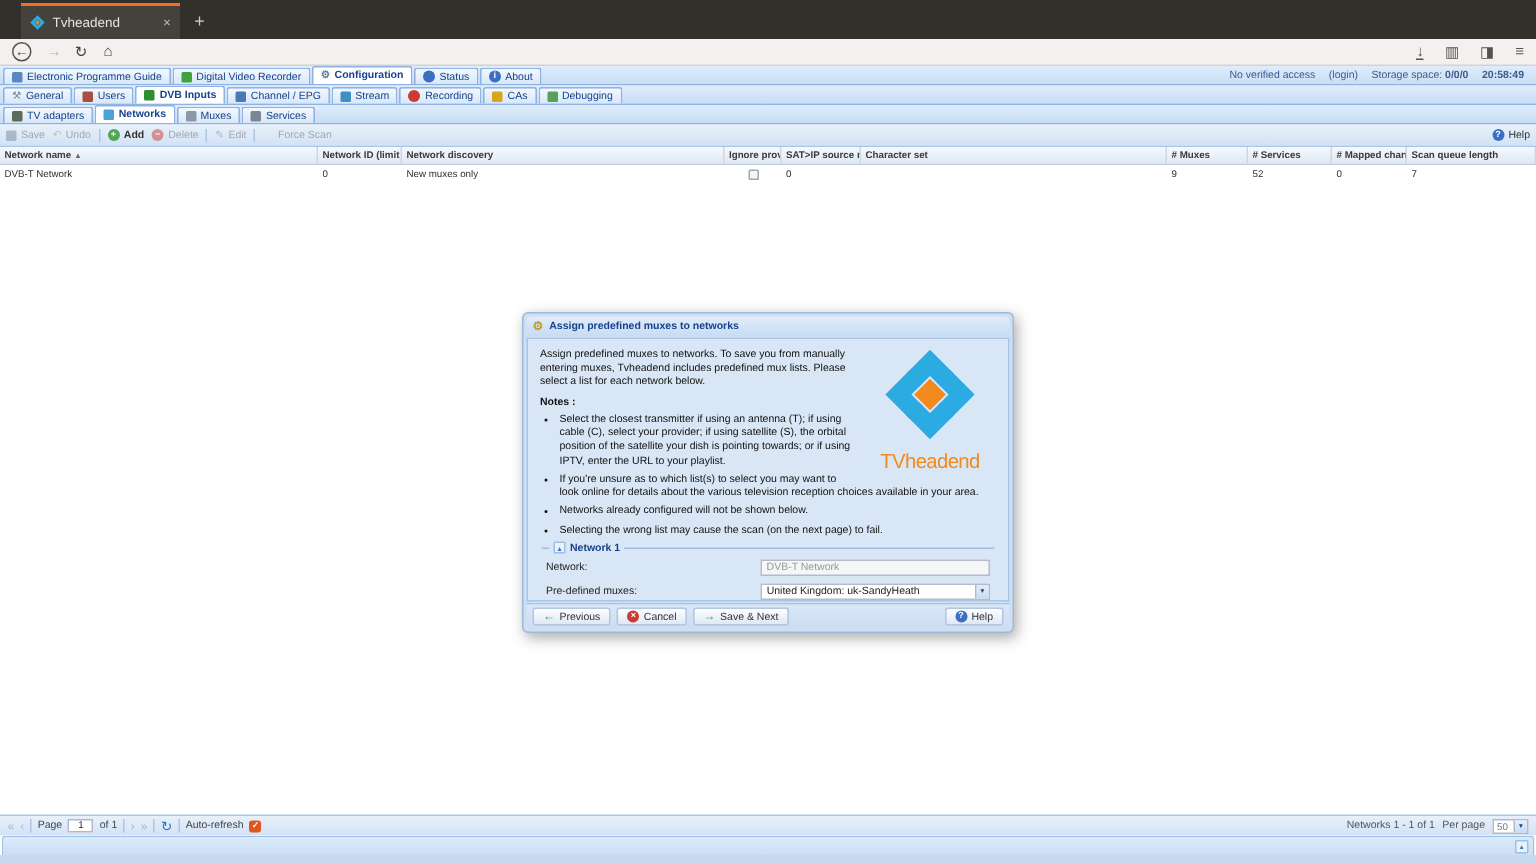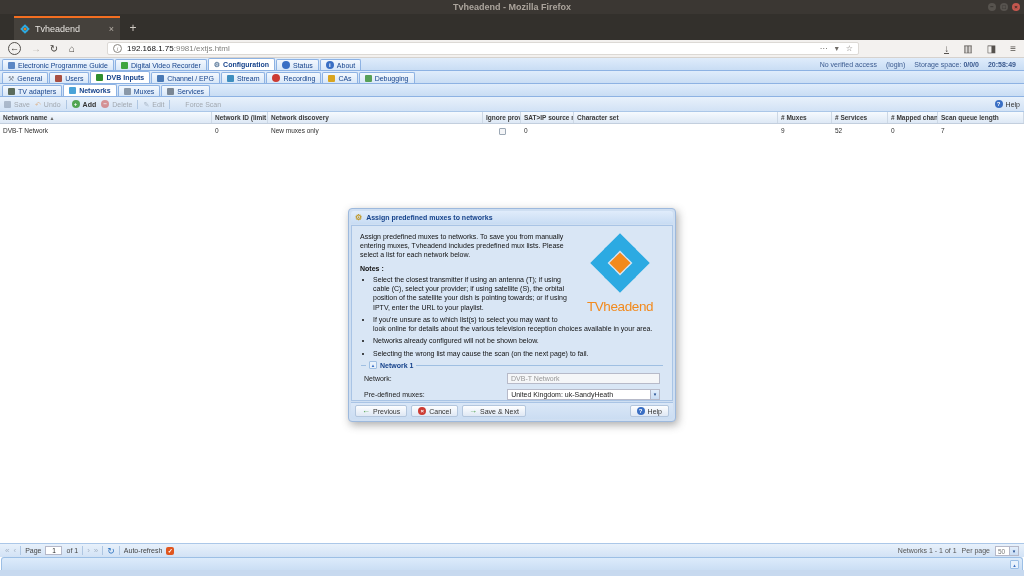--- a/index.html
+++ b/index.html
@@ -133,28 +133,20 @@
   .xbtn { height:12px; padding:0 6px; background:linear-gradient(#fdfeff,#dfe8f4); border:1px solid #b3c6dd;
     border-radius:2px; display:flex; align-items:center; gap:3px; color:#333; white-space:nowrap; }
   .ga { color:#3f9a3f; font-weight:bold; font-size:8px; line-height:8px; }
   .mla { margin-left:auto; }
 </style>
 </head>
 <body>
 
 <div class="col">
 
-  <div class="titlebar">
-    <span>Tvheadend - Mozilla Firefox</span>
-    <span class="winbtns">
-      <span class="winbtn">−</span>
-      <span class="winbtn">□</span>
-      <span class="winbtn close">×</span>
-    </span>
-  </div>
 
   <div class="tabbar">
     <div class="fftab">
       <svg width="10" height="10" viewBox="0 0 100 100">
         <g fill="#2caae2">
           <polygon points="50,2 76,28 62,42 50,30 38,42 24,28"></polygon>
           <polygon points="50,2 76,28 62,42 50,30 38,42 24,28" transform="rotate(90 50 50)"></polygon>
           <polygon points="50,2 76,28 62,42 50,30 38,42 24,28" transform="rotate(180 50 50)"></polygon>
           <polygon points="50,2 76,28 62,42 50,30 38,42 24,28" transform="rotate(270 50 50)"></polygon>
         </g>
@@ -164,31 +156,20 @@
       <span class="tclose">×</span>
     </div>
     <div class="newtab">+</div>
   </div>
 
   <div class="navbar">
     <span class="backcirc">←</span>
     <span class="navic dis">→</span>
     <span class="navic">↻</span>
     <span class="navic">⌂</span>
-    <div class="urlbar">
-      <span class="infoic">i</span>
-      <span>
-        <span class="urlhost">192.168.1.75</span><span class="urlpath">:9981/extjs.html</span>
-      </span>
-      <span class="urlright">
-        <span>⋯</span>
-        <span>▾</span>
-        <span>☆</span>
-      </span>
-    </div>
     <span class="navright">
       <span class="dl">↓</span>
       <span>▥</span>
       <span>◨</span>
       <span>≡</span>
     </span>
   </div>
 
   <div class="tvtabs">
     <div class="tvtab">

